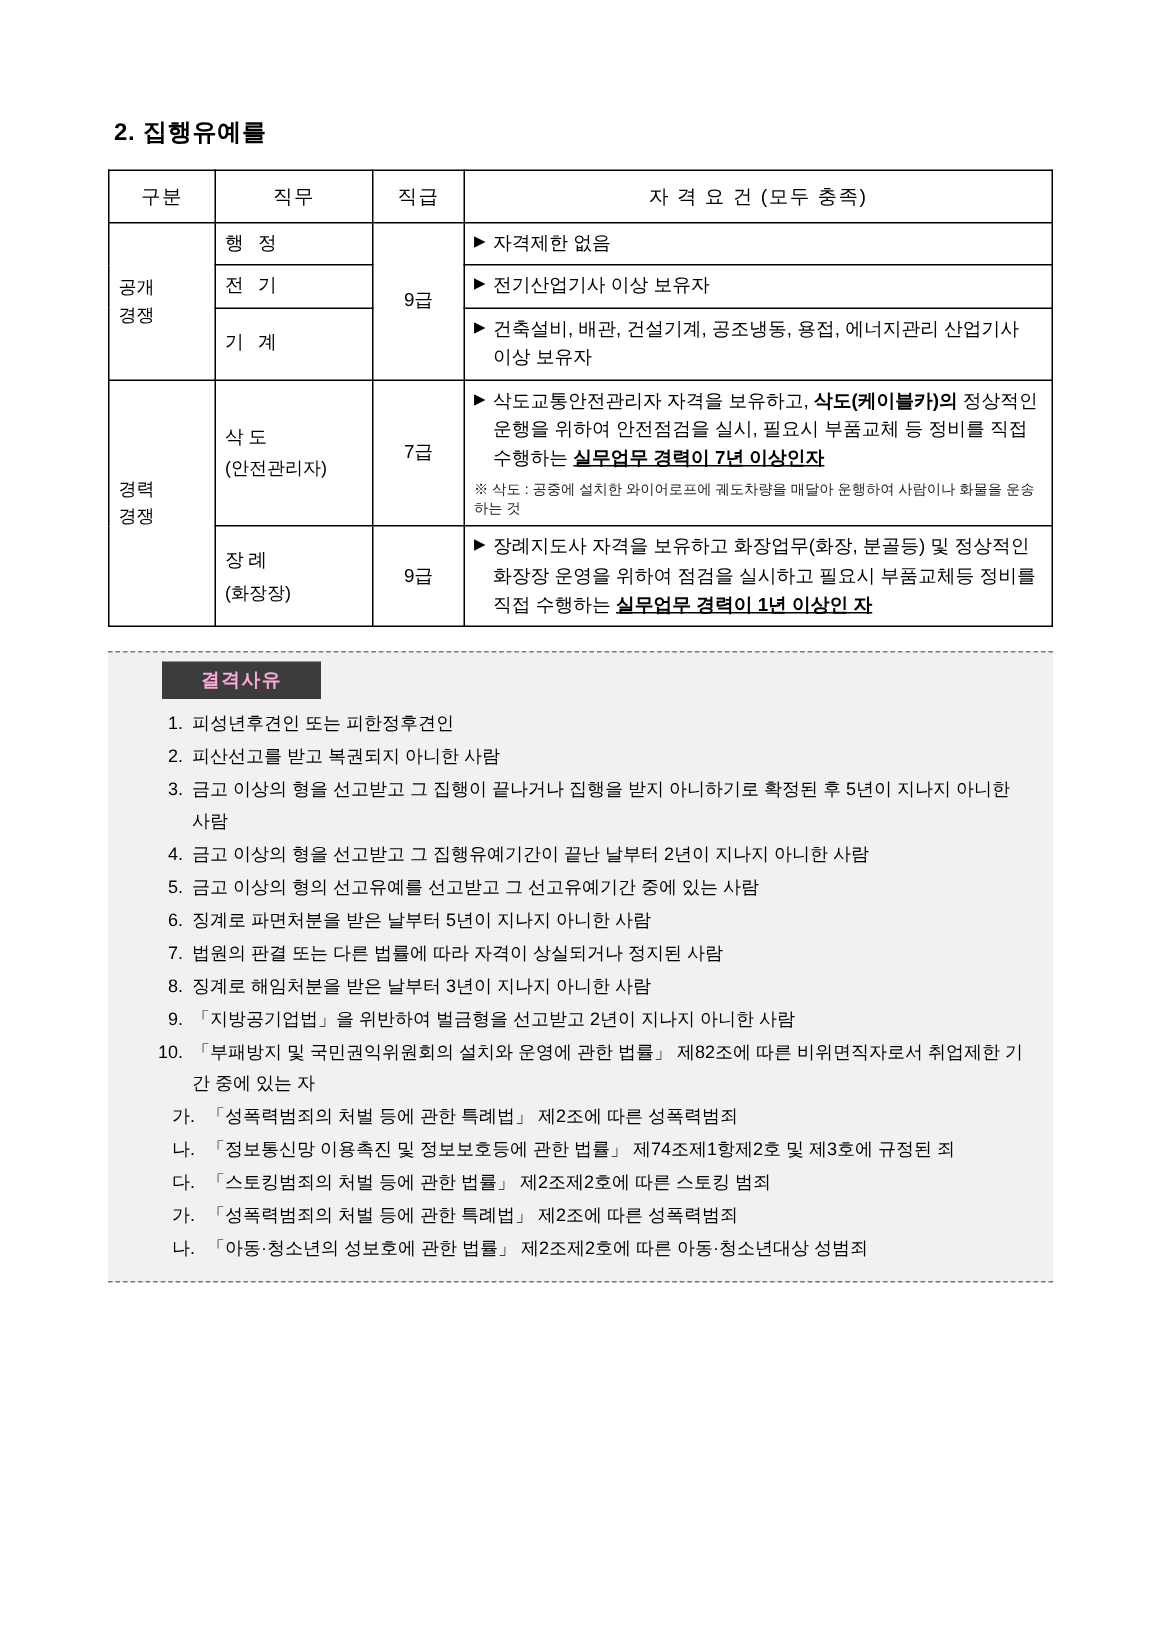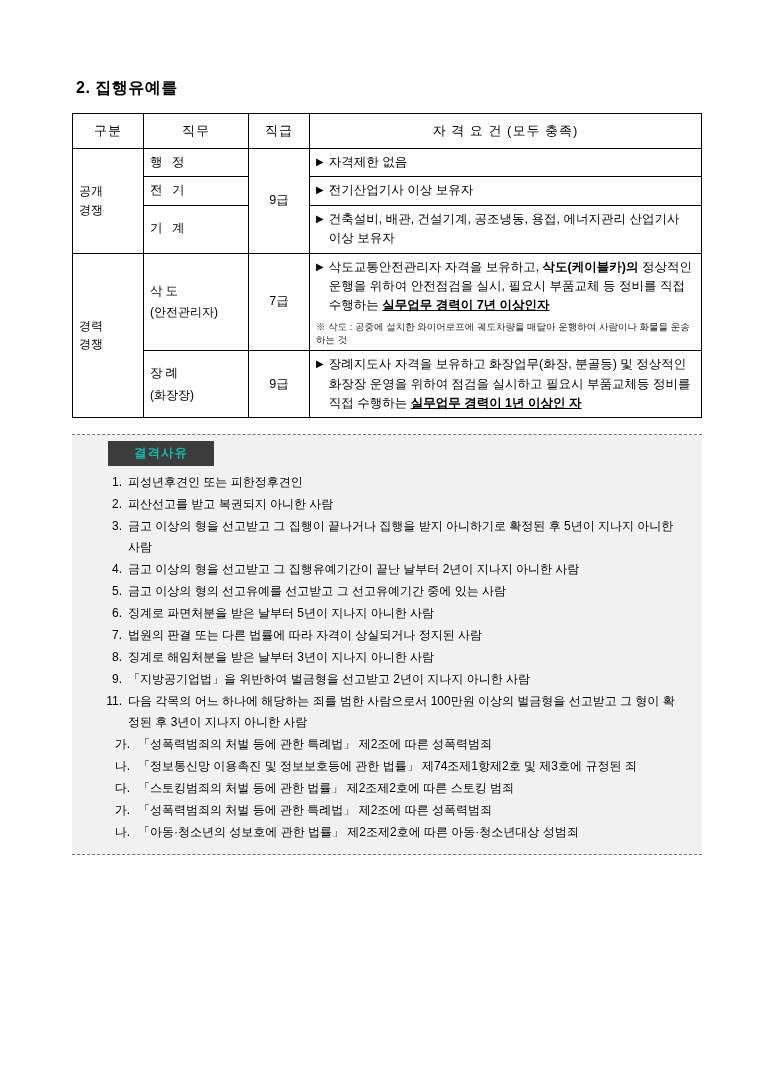--- a/index.html
+++ b/index.html
@@ -96,21 +96,21 @@
     width: 630px;
     background: #f1f1f1;
     border-top: 1px dashed #777;
     border-bottom: 1px dashed #777;
     padding: 0 0 10px 0;
     position: relative;
   }
   .disq-title {
     display: inline-block;
     background: #3c3c3c;
-    color: #14b8a6;
+    color: #f9a8d4;
     font-size: 12.5px;
     font-weight: bold;
     padding: 4px 26px;
     margin: 6px 0 6px 36px;
     letter-spacing: 1px;
   }
   ol.disq {
     list-style: none;
     margin: 0;
     padding: 0 18px 0 24px;
@@ -252,22 +252,22 @@
         </li>
       <li>
           <span class="num">8.</span>
           <span class="body">징계로 해임처분을 받은 날부터 3년이 지나지 아니한 사람</span>
         </li>
       <li>
           <span class="num">9.</span>
           <span class="body">「지방공기업법」을 위반하여 벌금형을 선고받고 2년이 지나지 아니한 사람</span>
         </li>
       <li>
-          <span class="num">11.</span>
-          <span class="body">다음 각목의 어느 하나에 해당하는 죄를 범한 사람으로서 100만원 이상의 벌금형을 선고받고 그 형이 확정된 후 3년이 지나지 아니한 사람</span>
+          <span class="num">10.</span>
+          <span class="body">「부패방지 및 국민권익위원회의 설치와 운영에 관한 법률」 제82조에 따른 비위면직자로서 취업제한 기간 중에 있는 자</span>
         </li>
       <li class="sub">
           <span class="num">가.</span>
           <span class="body">「성폭력범죄의 처벌 등에 관한 특례법」 제2조에 따른 성폭력범죄</span>
         </li>
       <li class="sub">
           <span class="num">나.</span>
           <span class="body">「정보통신망 이용촉진 및 정보보호등에 관한 법률」 제74조제1항제2호 및 제3호에 규정된 죄</span>
         </li>
       <li class="sub">

